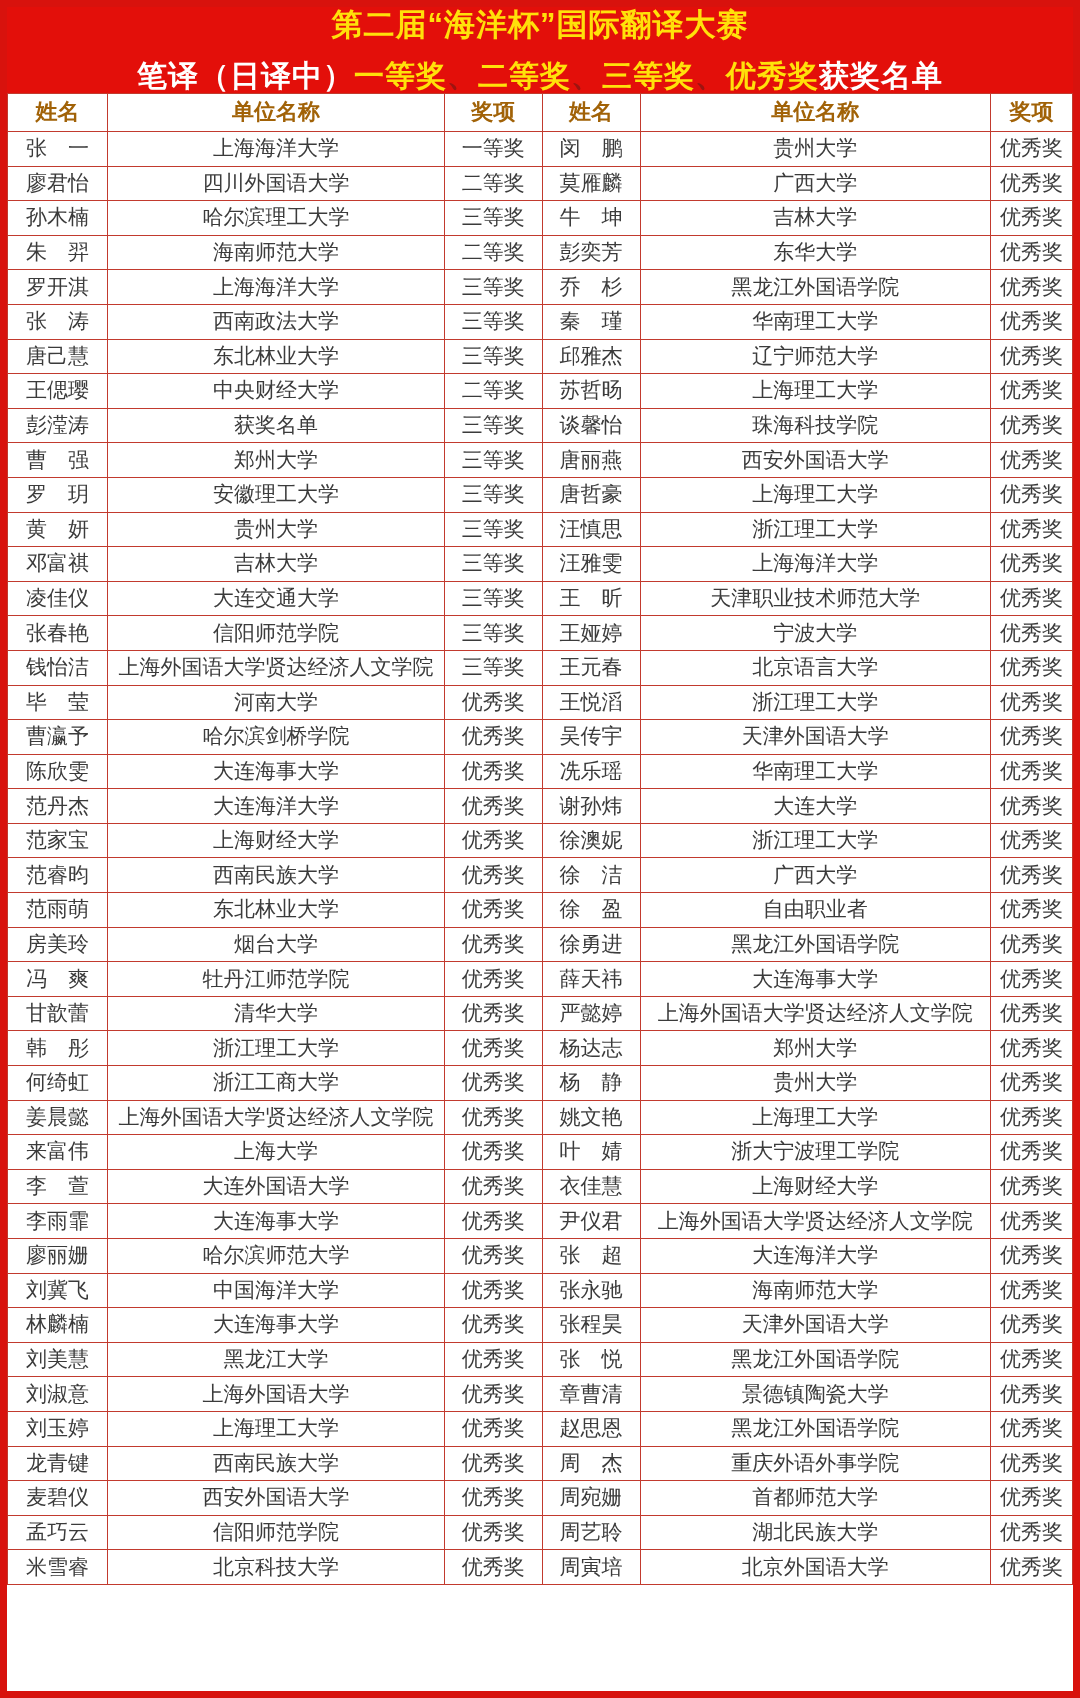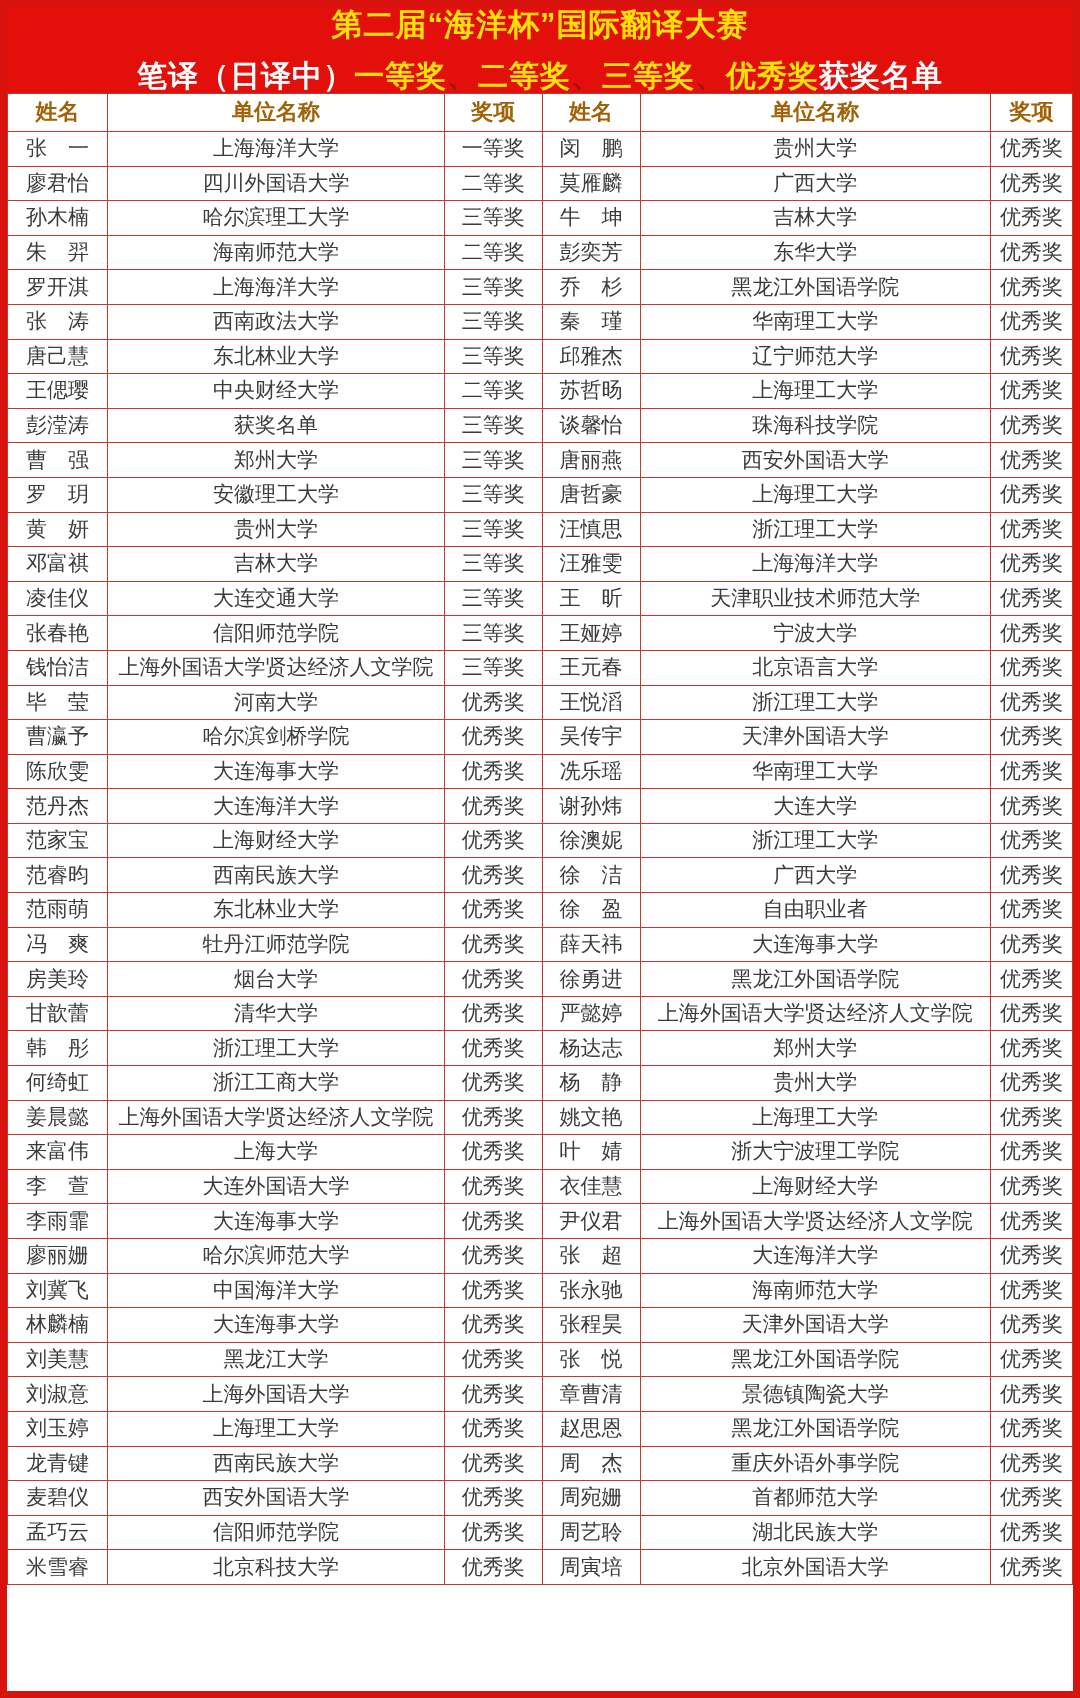--- a/index.html
+++ b/index.html
@@ -244,33 +244,33 @@
         </tr>
         <tr>
           <td>范雨萌</td>
           <td class="inst-cell">东北林业大学</td>
           <td>优秀奖</td>
           <td class="mid-split">徐　盈</td>
           <td class="inst-cell">自由职业者</td>
           <td>优秀奖</td>
         </tr>
         <tr>
+          <td>房美玲</td>
+          <td class="inst-cell">烟台大学</td>
+          <td>优秀奖</td>
+          <td class="mid-split">徐勇进</td>
+          <td class="inst-cell">黑龙江外国语学院</td>
+          <td>优秀奖</td>
+        </tr>
+        <tr>
           <td>冯　爽</td>
           <td class="inst-cell">牡丹江师范学院</td>
           <td>优秀奖</td>
           <td class="mid-split">薛天祎</td>
           <td class="inst-cell">大连海事大学</td>
-          <td>优秀奖</td>
-        </tr>
-        <tr>
-          <td>房美玲</td>
-          <td class="inst-cell">烟台大学</td>
-          <td>优秀奖</td>
-          <td class="mid-split">徐勇进</td>
-          <td class="inst-cell">黑龙江外国语学院</td>
           <td>优秀奖</td>
         </tr>
         <tr>
           <td>甘歆蕾</td>
           <td class="inst-cell">清华大学</td>
           <td>优秀奖</td>
           <td class="mid-split">严懿婷</td>
           <td class="inst-cell">上海外国语大学贤达经济人文学院</td>
           <td>优秀奖</td>
         </tr>

